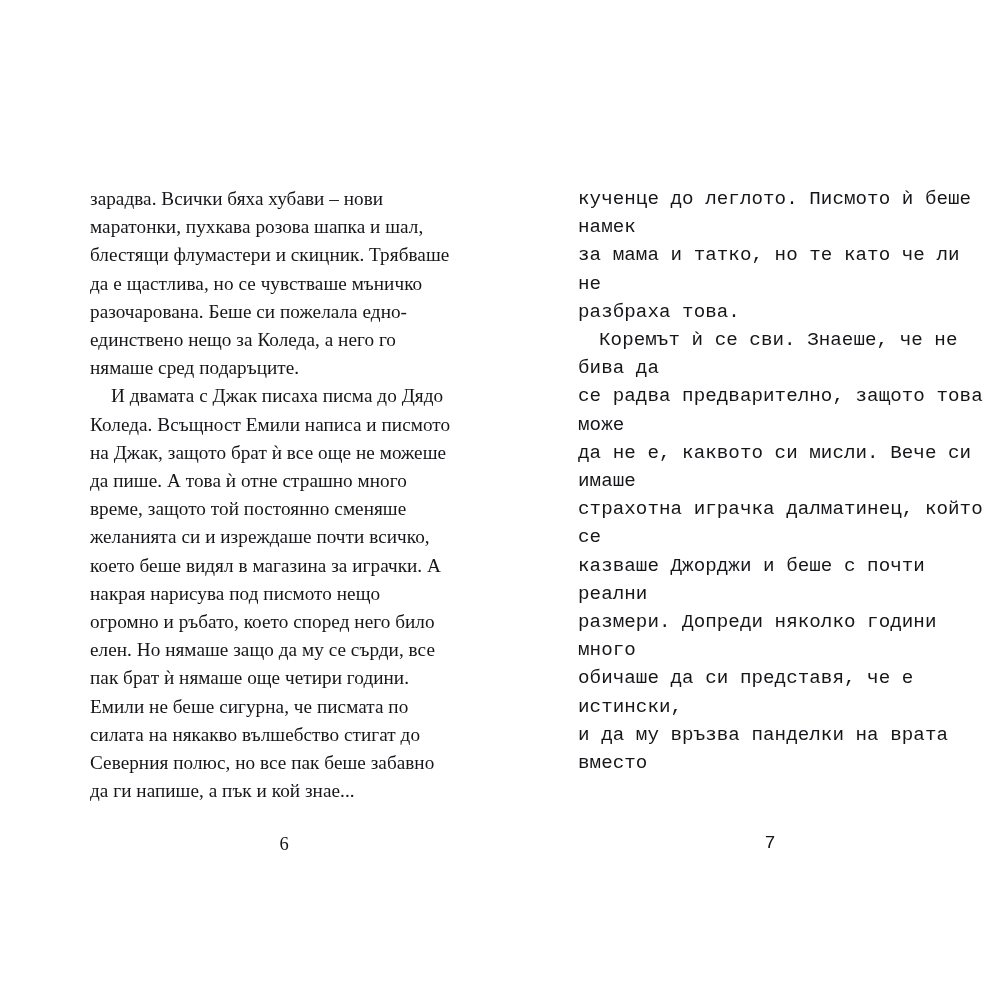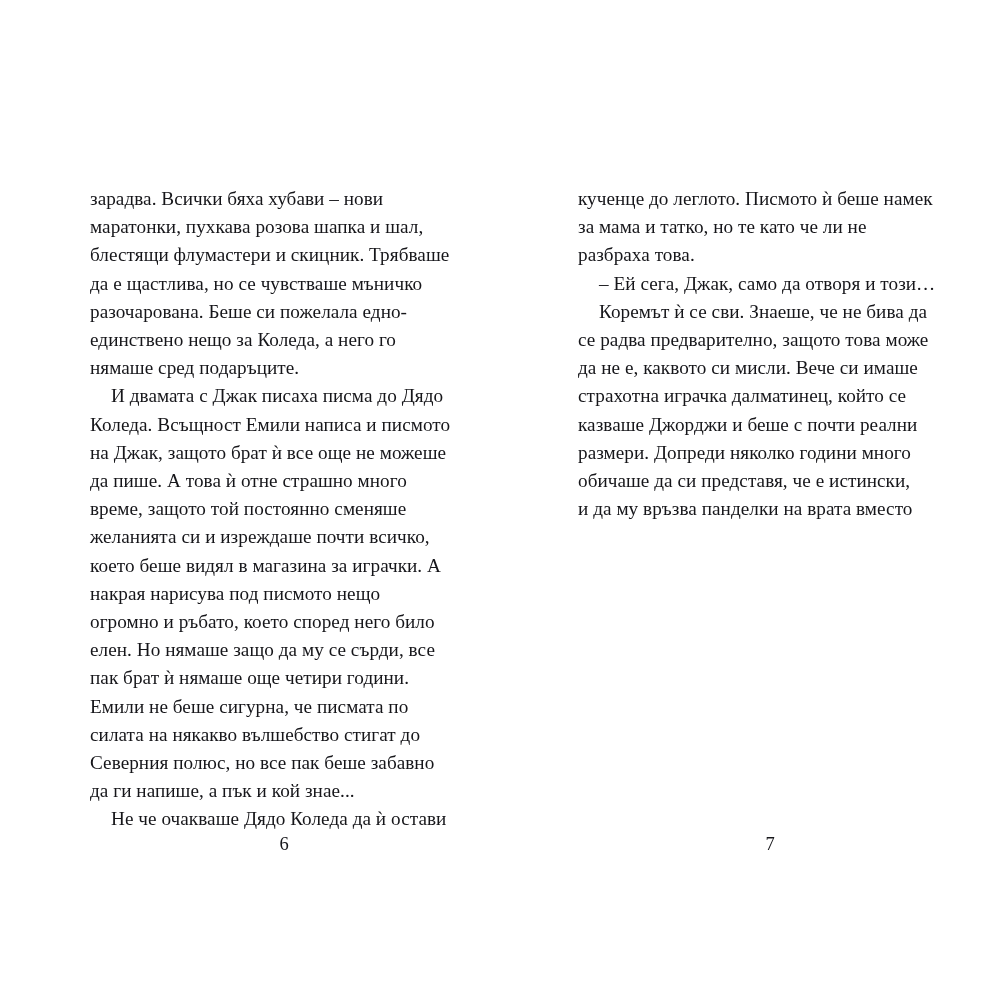--- a/index.html
+++ b/index.html
@@ -26,21 +26,21 @@
     margin-left: 22px;
   }
 
   .page {
     position: relative;
     width: 400px;
     box-sizing: border-box;
   }
 
   .page-left  { margin-left: 68px; }
-  .page-right { margin-right: 32px; width: 412px; }
+  .page-right { margin-right: 32px; width: 412px; font-family: Liberation Mono, monospace; }
 
   .text-block {
     position: absolute;
     top: 185px;
     left: 0;
     width: 100%;
   }
 
   .para {
     margin: 0;
@@ -92,31 +92,29 @@
 желанията си и изреждаше почти всичко,
 което беше видял в магазина за играчки. А
 накрая нарисува под писмото нещо
 огромно и ръбато, което според него било
 елен. Но нямаше защо да му се сърди, все
 пак брат ѝ нямаше още четири години.
 Емили не беше сигурна, че писмата по
 силата на някакво вълшебство стигат до
 Северния полюс, но все пак беше забавно
 да ги напише, а пък и кой знае...</p>
-      <p class="para indent">Не че очакваше Дядо Коледа да ѝ остави</p>
     </div>
     <div class="page-number">6</div>
   </div>
 
   <div class="page page-right">
     <div class="text-block">
       <p class="para">кученце до леглото. Писмото ѝ беше намек
 за мама и татко, но те като че ли не
 разбраха това.</p>
-      <p class="para indent">– Ей сега, Джак, само да отворя и този…</p>
       <p class="para indent">Коремът ѝ се сви. Знаеше, че не бива да
 се радва предварително, защото това може
 да не е, каквото си мисли. Вече си имаше
 страхотна играчка далматинец, който се
 казваше Джорджи и беше с почти реални
 размери. Допреди няколко години много
 обичаше да си представя, че е истински,
 и да му връзва панделки на врата вместо</p>
     </div>
     <div class="page-number">7</div>

